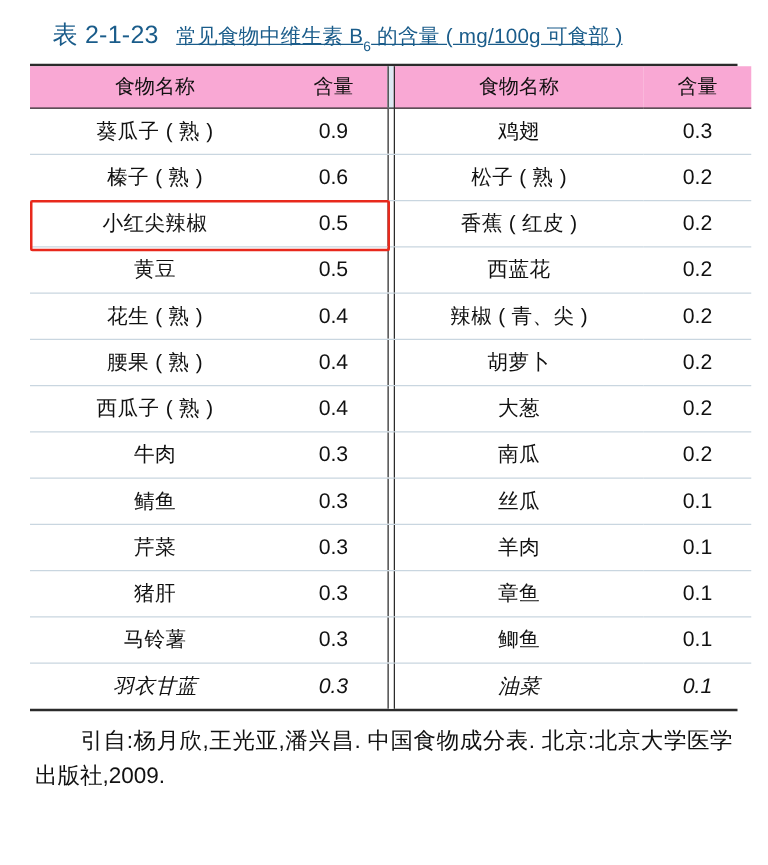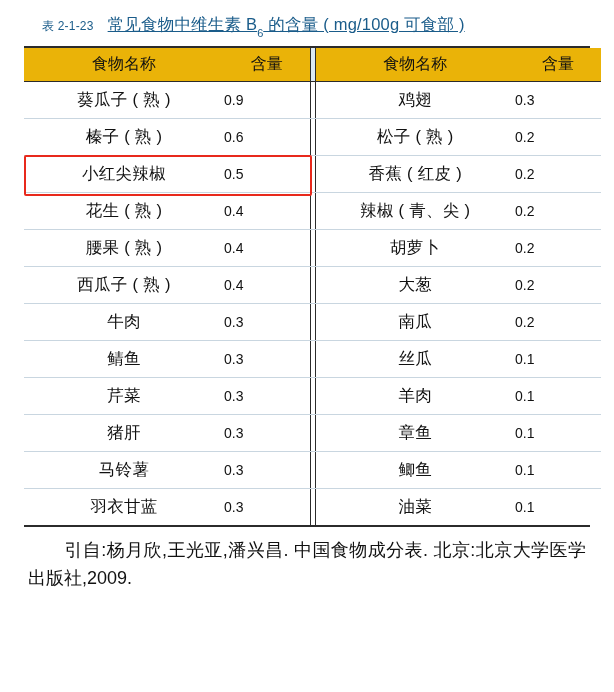--- a/index.html
+++ b/index.html
@@ -27,21 +27,21 @@
     align-items: baseline;
     font-size: 16.5px;
     color: #1a5c8a;
     letter-spacing: 0.2px;
     padding-left: 18px;
     padding-bottom: 10px;
     white-space: nowrap;
   }
   .caption .cap-label {
     margin-right: 14px;
-    font-size: 12px;
+    font-size: 20px;
   }
   .caption .cap-text {
     font-size: 16.5px;
     text-decoration: underline;
   }
   .caption .sub {
     font-size: 11px;
     vertical-align: sub;
     position: relative;
     top: 3px;
@@ -55,21 +55,21 @@
   table.grid {
     border-collapse: collapse;
     width: 100%;
     table-layout: fixed;
   }
   table.grid td, table.grid th {
     padding: 0;
     margin: 0;
   }
   .head-row th {
-    background: #eab308;
+    background: #f9a8d4;
     font-weight: normal;
     font-size: 16px;
     color: #111;
     height: 33px;
     text-align: center;
     border-bottom: 1px solid #2b2b2b;
   }
   .vsep {
     width: 3px;
     border-left: 1px solid #2b2b2b;
@@ -81,30 +81,31 @@
     background: #dde9f3;
   }
   .data-row td {
     height: 36px;
     font-size: 16.5px;
     color: #111;
     border-bottom: 1px solid #c9d6e0;
   }
   .data-row:last-child td {
     border-bottom: none;
+    font-style: italic;
   }
   td.name {
     padding-left: 16px;
     text-align: center;
     letter-spacing: 0.3px;
   }
   td.val {
-    text-align: left;
+    text-align: center;
     padding-right: 6px;
-    font-size: 14px;
+    font-size: 17px;
   }
   
   col.c-name { width: 200px; }
   col.c-val  { width: 86px; }
   col.c-sep  { width: 5px; }
   
   .highlight-box {
     position: absolute;
     border: 2.5px solid #e8291c;
     border-radius: 2px;
@@ -168,20 +169,27 @@
             <td class="val">0.2</td>
           </tr>
           <tr class="data-row">
             <td class="name">小红尖辣椒</td>
             <td class="val">0.5</td>
             <td class="vsep"></td>
             <td class="name">香蕉 ( 红皮 )</td>
             <td class="val">0.2</td>
           </tr>
           <tr class="data-row">
+            <td class="name">黄豆</td>
+            <td class="val">0.5</td>
+            <td class="vsep"></td>
+            <td class="name">西蓝花</td>
+            <td class="val">0.2</td>
+          </tr>
+          <tr class="data-row">
             <td class="name">花生 ( 熟 )</td>
             <td class="val">0.4</td>
             <td class="vsep"></td>
             <td class="name">辣椒 ( 青、尖 )</td>
             <td class="val">0.2</td>
           </tr>
           <tr class="data-row">
             <td class="name">腰果 ( 熟 )</td>
             <td class="val">0.4</td>
             <td class="vsep"></td>

